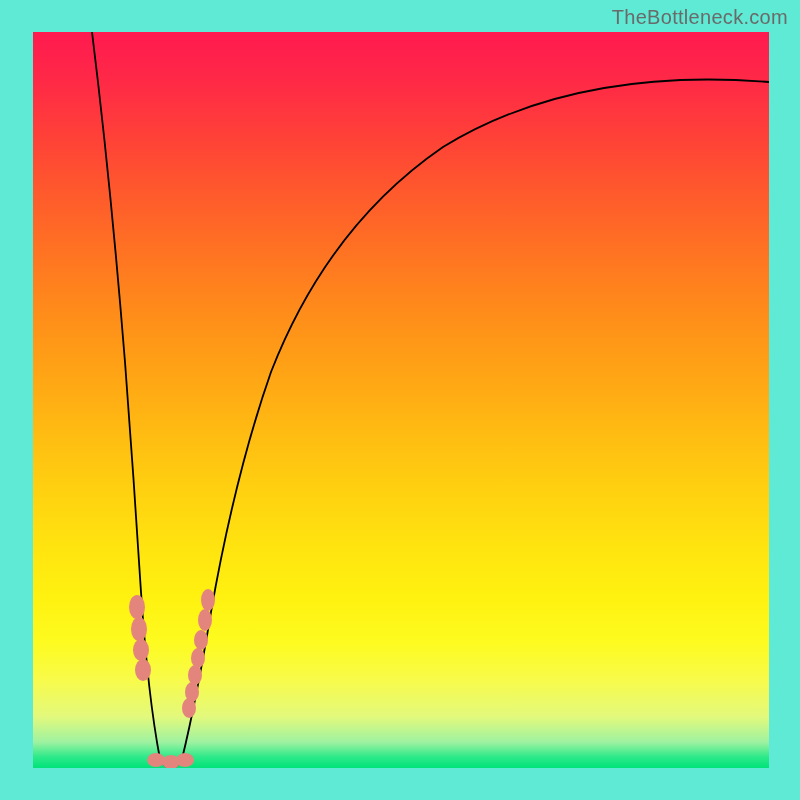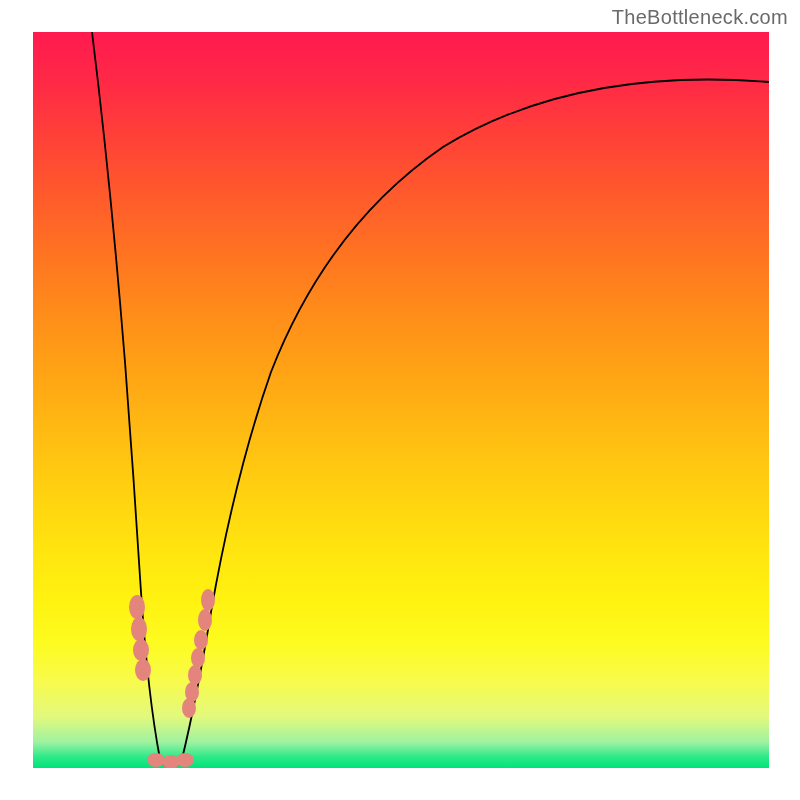--- a/index.html
+++ b/index.html
@@ -10,21 +10,21 @@
     overflow: hidden;
     background: #000;
     font-family: Arial, Helvetica, sans-serif;
   }
   .frame {
     position: absolute;
     left: 0;
     top: 0;
     width: 800px;
     height: 800px;
-    background: #ffffff;
+    background: #5eead4;
   }
   .plot-area {
     position: absolute;
     left: 33px;
     top: 32px;
     width: 736px;
     height: 736px;
     overflow: hidden;
   }
   .gradient-bg {

